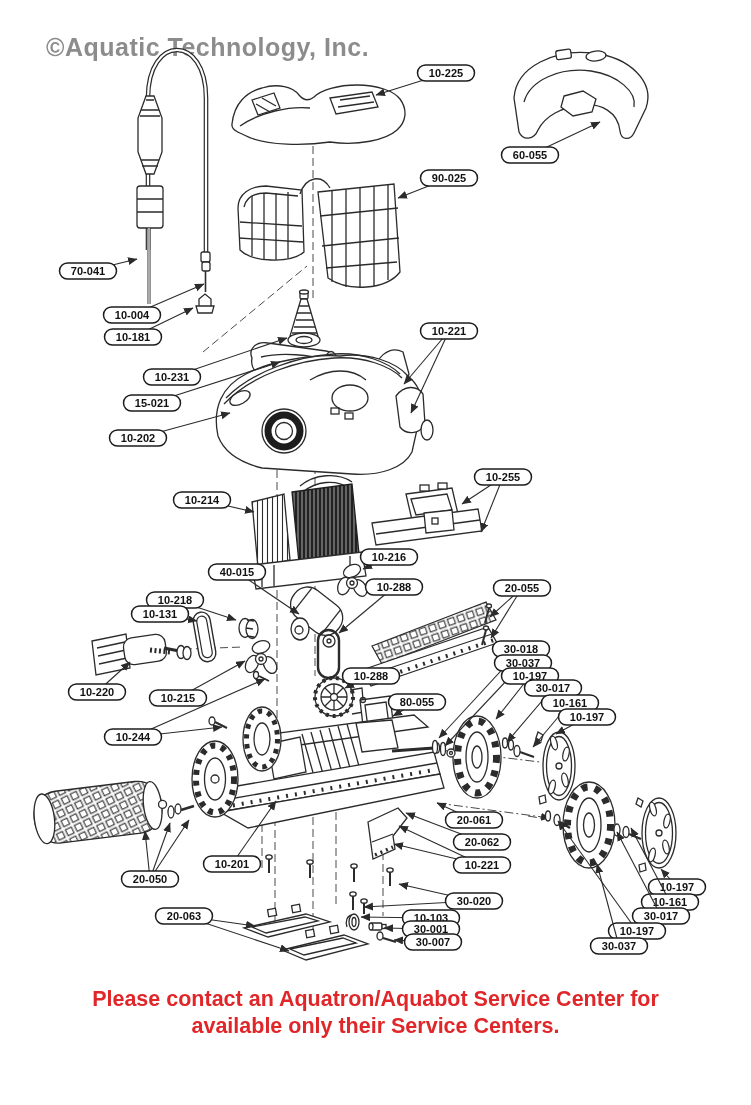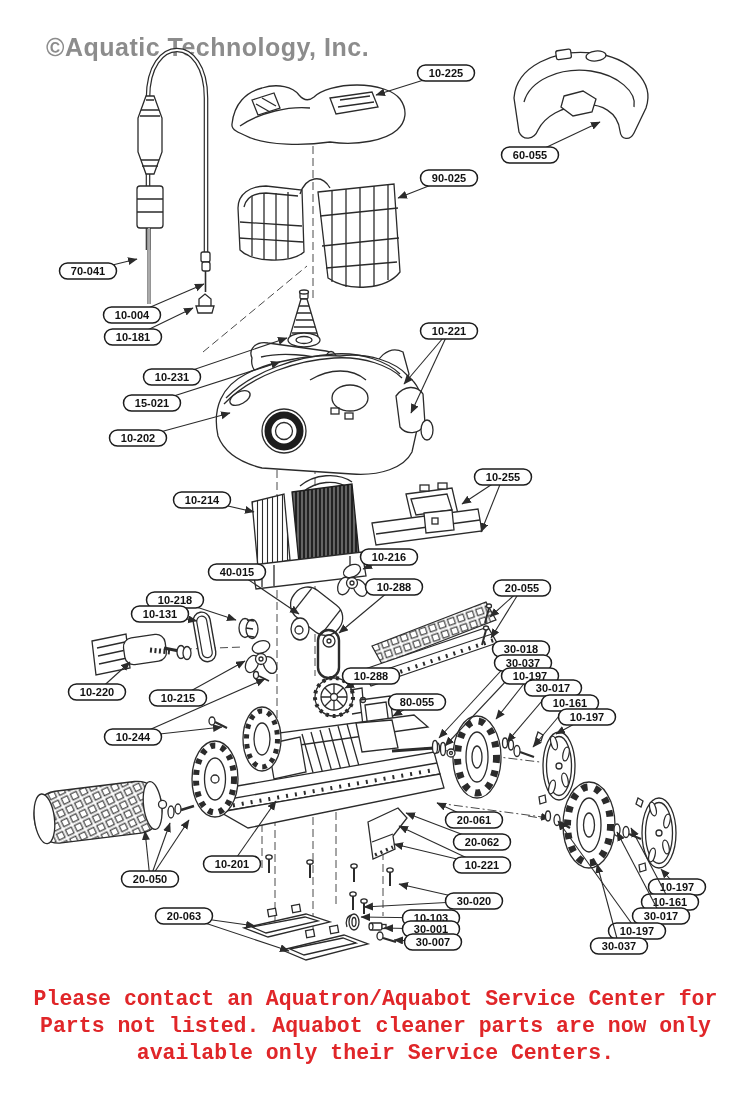--- a/index.html
+++ b/index.html
@@ -11,21 +11,21 @@
   .s{fill:none;stroke:#2b2b2b;stroke-width:1.3;}
   .dash{fill:none;stroke:#4a4a4a;stroke-width:1;stroke-dasharray:8 4;}
   .dashdot{fill:none;stroke:#4a4a4a;stroke-width:1;stroke-dasharray:9 3 2 3;}
   .leader{stroke:#2b2b2b;stroke-width:1.1;fill:none;}
   .callout-oval{fill:#ffffff;stroke:#1c1c1c;stroke-width:1.5;}
   .callout-text{font-family:"Liberation Sans",sans-serif;font-size:11px;font-weight:bold;
                 fill:#111111;text-anchor:middle;}
   .copyright{font-family:"Liberation Sans",sans-serif;font-size:25px;font-weight:bold;
              fill:#8c8c8c;letter-spacing:0.5px;}
   .footer-notice{position:absolute;left:0;top:986px;width:751px;text-align:center;
-                 font-size:21.5px;font-weight:bold;line-height:27px;color:#e02629;font-family:Liberation Mono, monospace;}
+                 font-size:21.5px;font-weight:bold;line-height:27px;color:#e02629;}
 </style>
 </head>
 <body>
 
 <div id="stage">
 
 <svg id="diagram-svg" width="751" height="1105" viewBox="0 0 751 1105">
   <defs>
     <marker id="arrow" markerUnits="userSpaceOnUse" markerWidth="11" markerHeight="9" refX="9" refY="4" orient="auto">
       <path d="M0,0 L9.5,4 L0,8 Z" fill="#2b2b2b"></path>
@@ -589,17 +589,16 @@
         <g>
           <line x1="619" y1="946" x2="597" y2="864" class="leader" marker-end="url(#arrow)"></line>
           <rect x="590.5" y="938" width="57" height="16" rx="8" class="callout-oval"></rect>
           <text x="619" y="950" class="callout-text">30-037</text>
         </g>
       </g>
 </svg>
 
 <div class="footer-notice" style="color: rgb(224, 38, 41);">
   <div>Please contact an Aquatron/Aquabot Service Center for</div>
-  <div>Parts not listed. Aquabot cleaner parts are now only</div>
   <div>available only their Service Centers.</div>
 </div>
 
 </div>
 
 </body></html>

